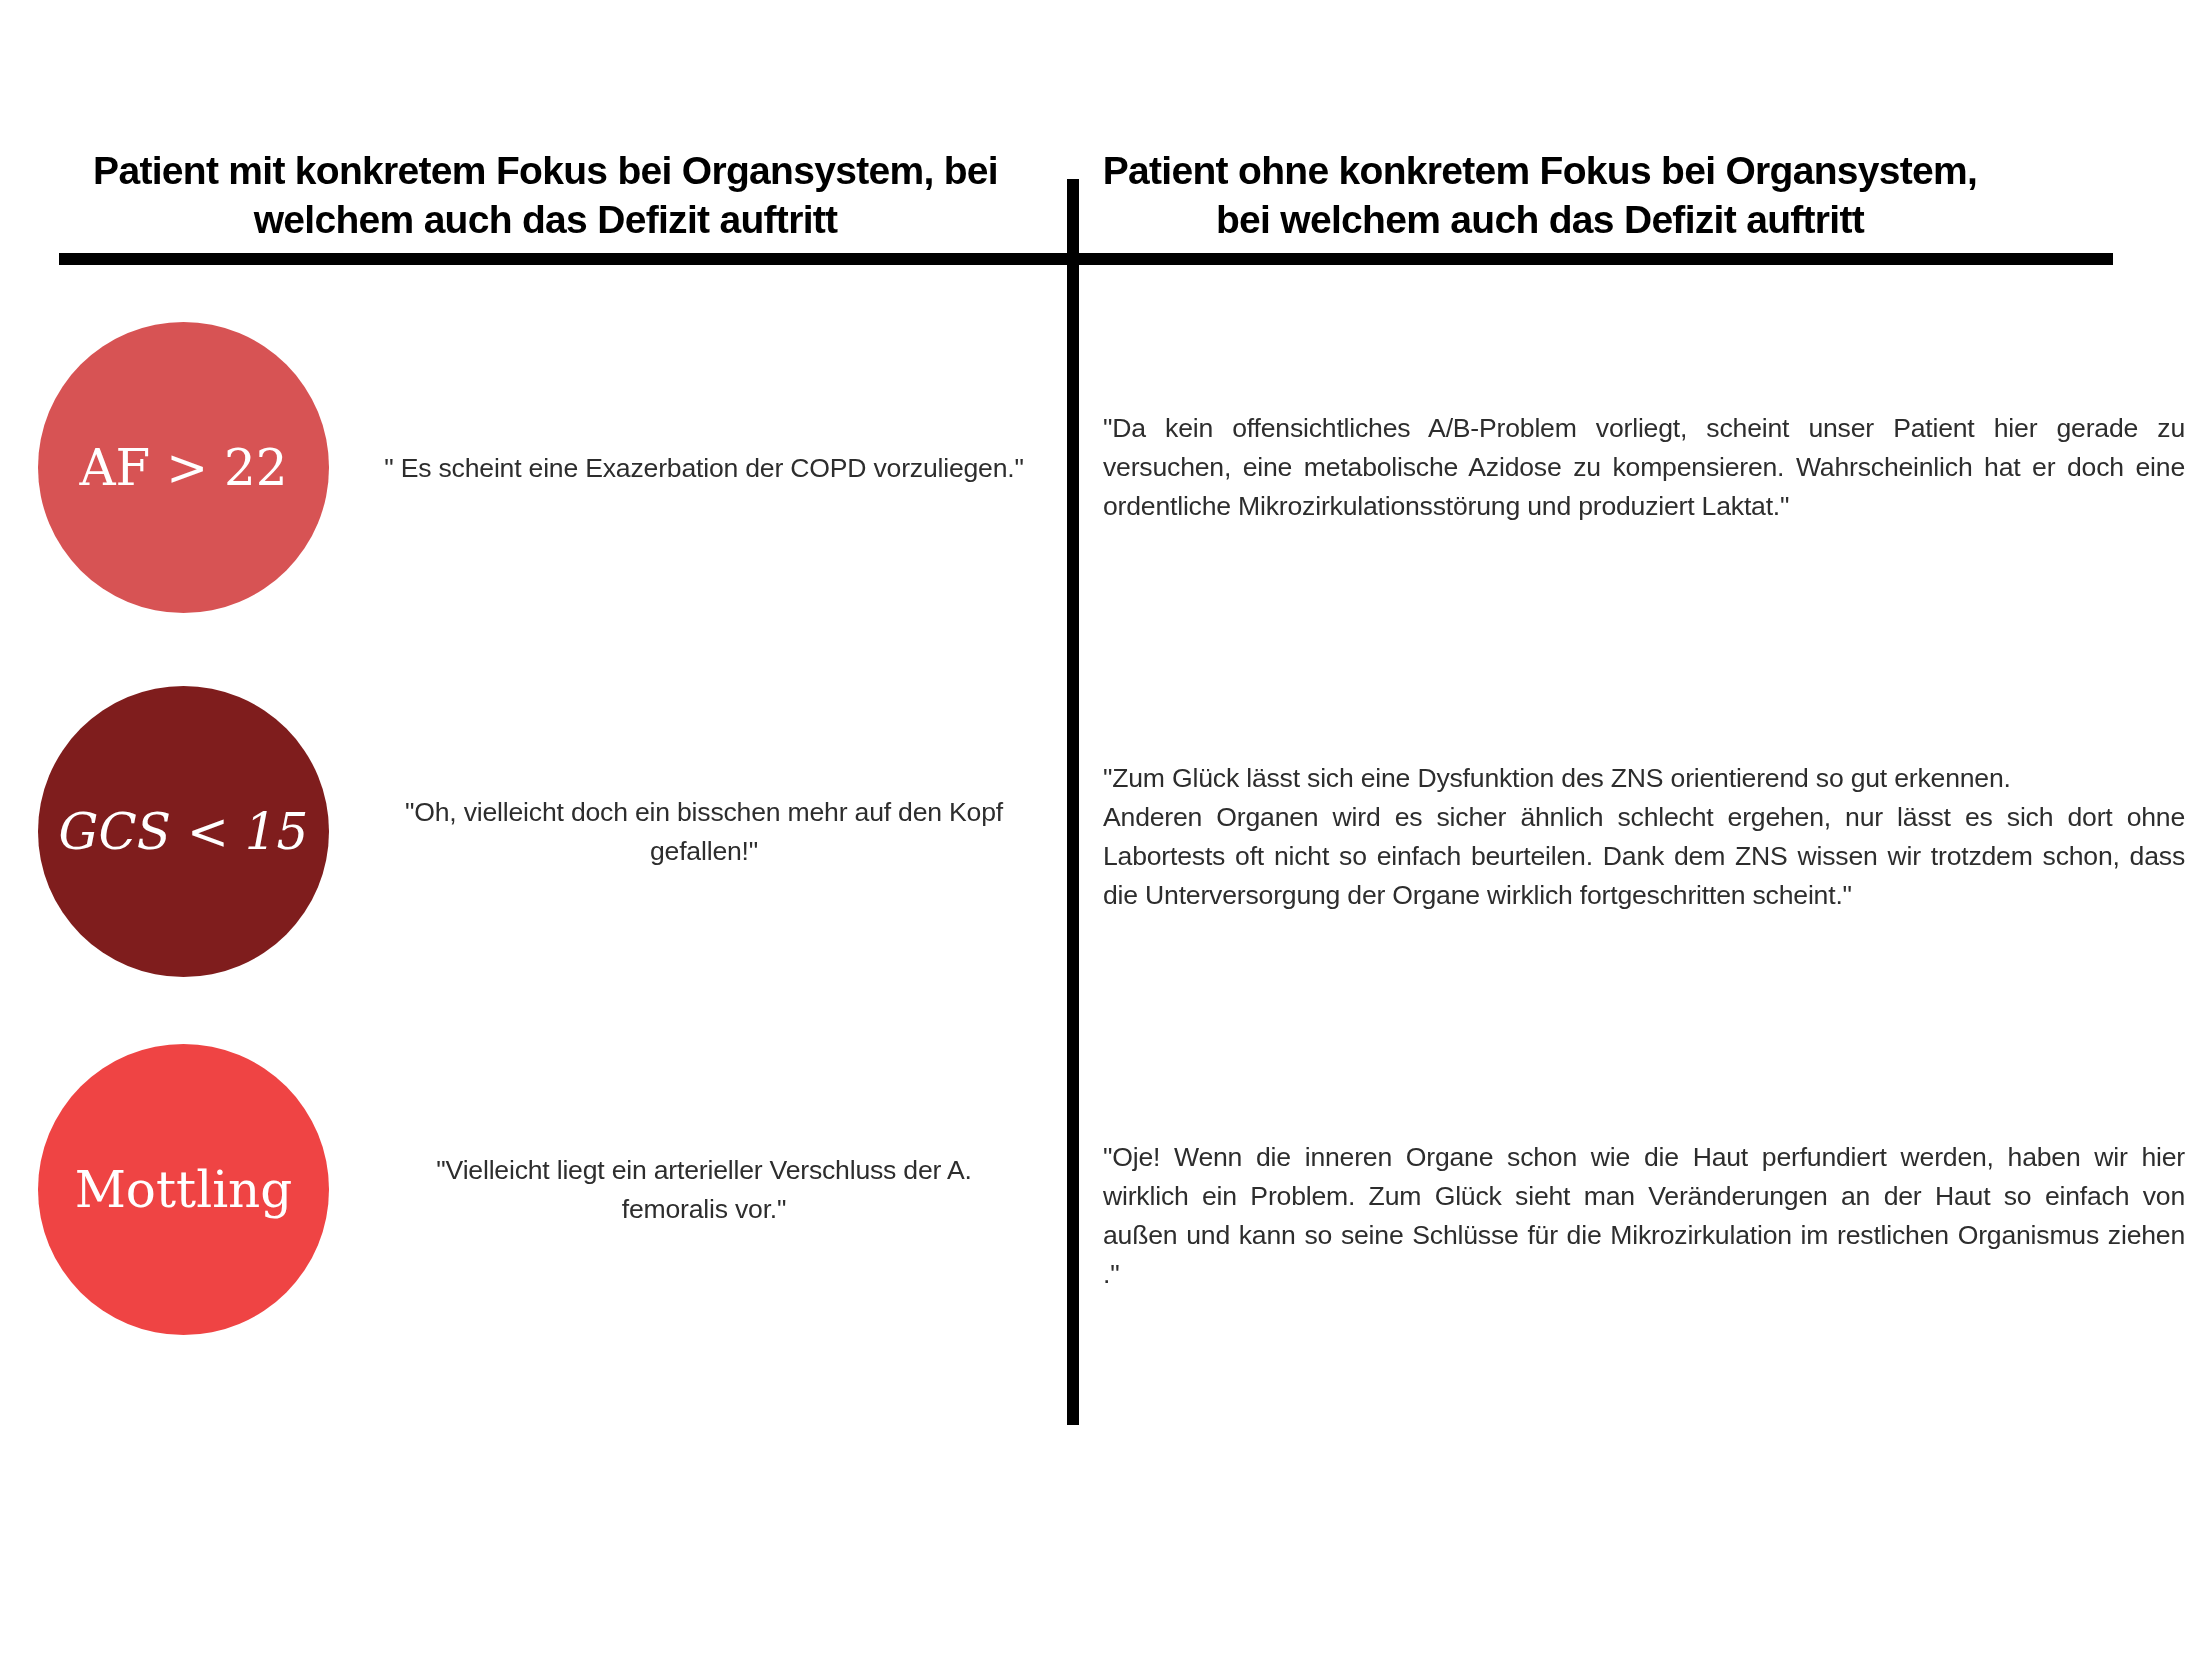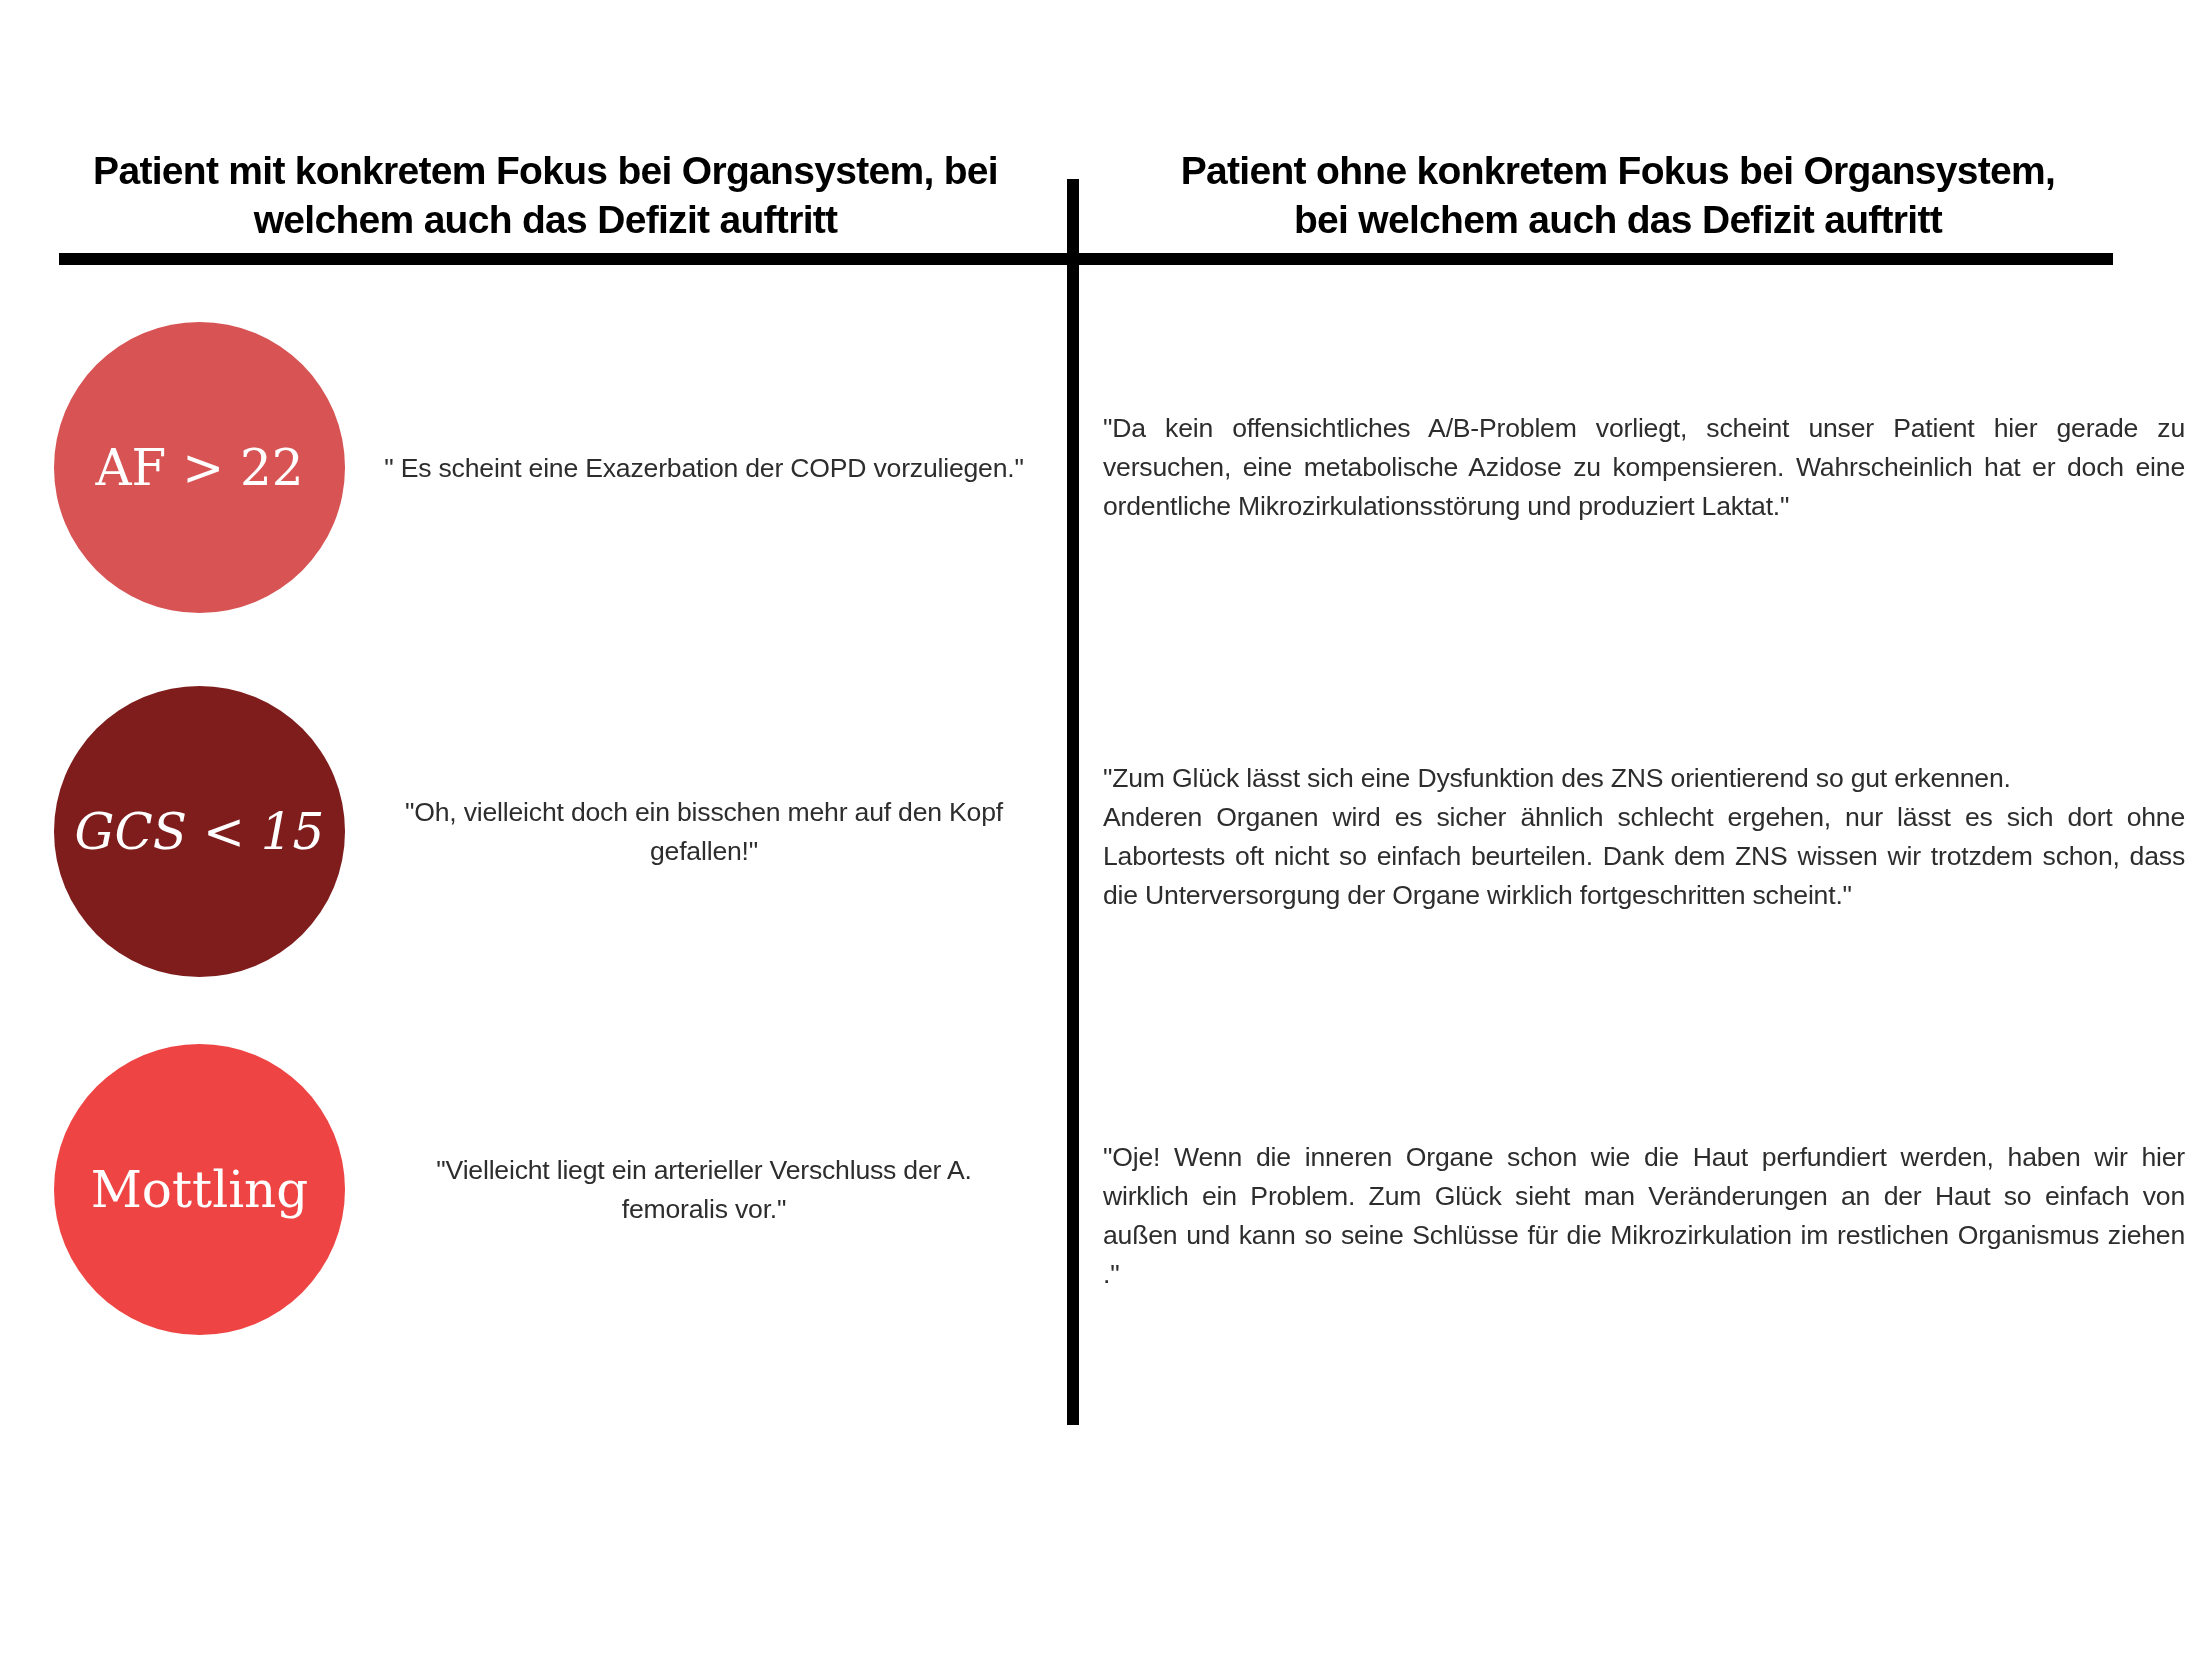--- a/index.html
+++ b/index.html
@@ -23,21 +23,21 @@
     top: 147px;
     font-weight: 800;
     font-size: 39px;
     line-height: 1.25;
     color: #000000;
     letter-spacing: -0.7px;
     text-align: center;
     white-space: pre-line;
   }
   #header-left  { left: 50px;   width: 991px; }
-  #header-right { left: 1130px; width: 976px; }
+  #header-right { left: 1052px; width: 976px; }
 
   
   .hline {
     position: absolute;
     left: 59px;
     top: 253px;
     width: 2054px;
     height: 11.5px;
     background: #000000;
   }
@@ -46,21 +46,21 @@
     left: 1067px;
     top: 179px;
     width: 11.5px;
     height: 1246px;
     background: #000000;
   }
 
   
   .badge {
     position: absolute;
-    left: 54px;
+    left: 38px;
     width: 291px;
     height: 291px;
     border-radius: 50%;
     background: #d75354;
     display: flex;
     align-items: center;
     justify-content: center;
     font-family: "DejaVu Serif", serif;
     font-size: 50px;
     color: #ffffff;

